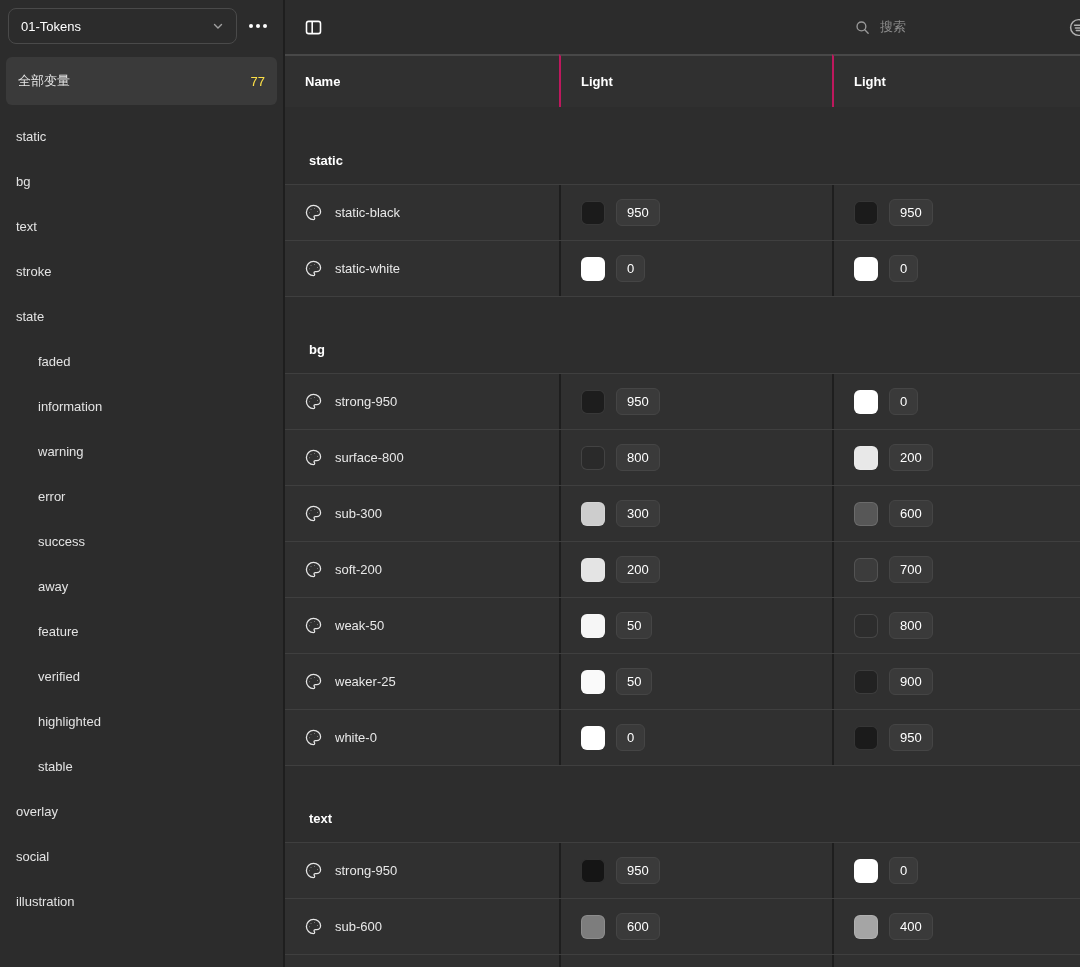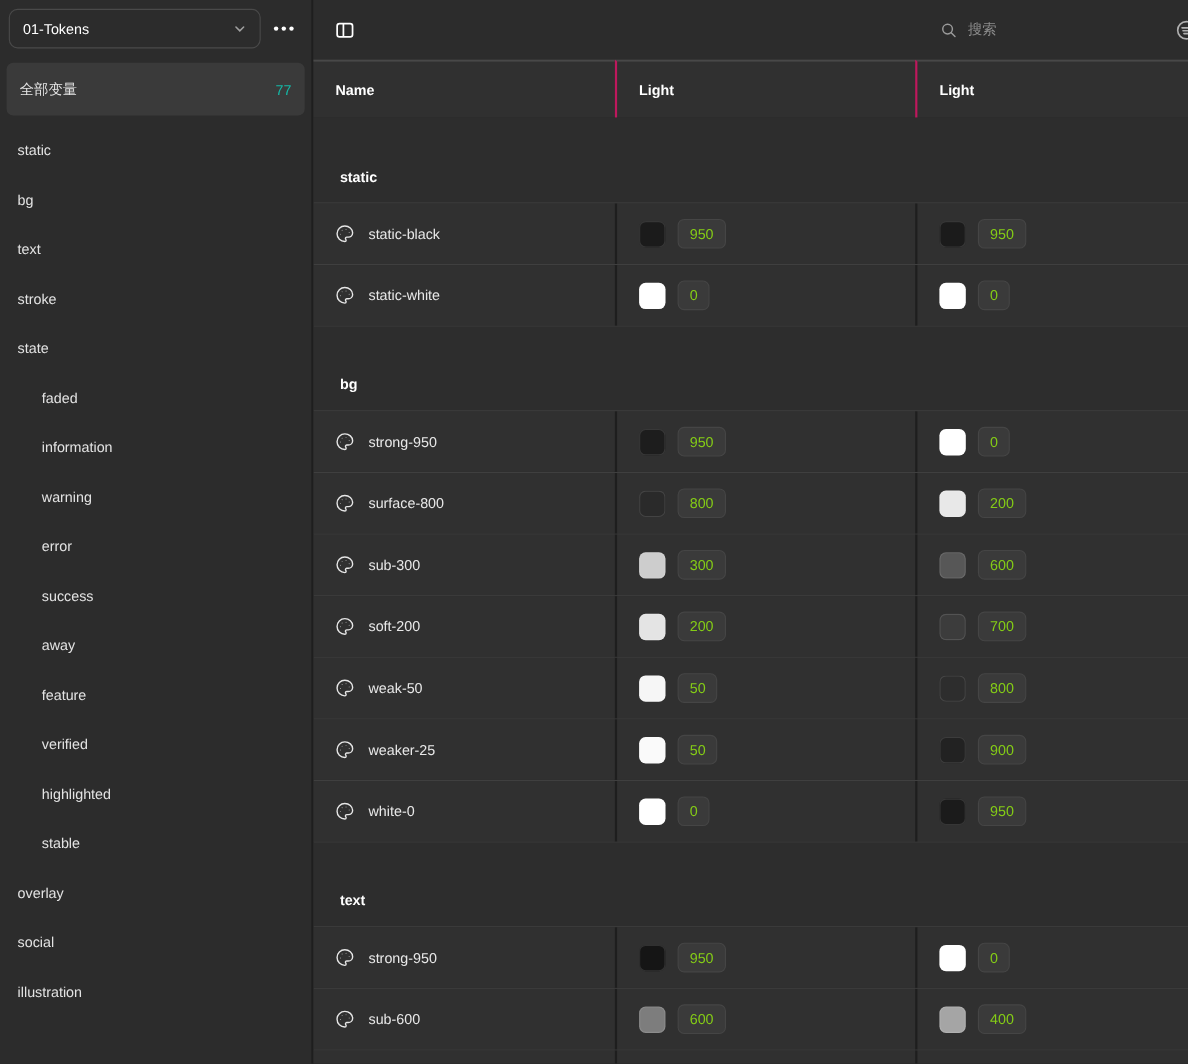--- a/index.html
+++ b/index.html
@@ -25,21 +25,21 @@
     padding:0 12px; color:#ffffff; cursor:default;
   }
   .chev { color:#a0a0a0; display:flex; }
   .more-btn { width:34px; height:36px; display:flex; align-items:center; justify-content:center; gap:3px; }
   .more-btn i { width:4px; height:4px; border-radius:50%; background:#ffffff; display:block; }
 
   .all-vars {
     margin:13px 6px 0 6px; height:48px; background:#3a3a3a; border-radius:6px;
     display:flex; align-items:center; justify-content:space-between; padding:0 12px;
   }
-  .all-vars .count { color:#14b8a6;margin-left:24px; }
+  .all-vars .count { color:#fde047;margin-left:24px; }
 
   .side-list { padding-top:9px; }
   .side-item {
     height:45px; display:flex; align-items:center; padding-left:16px;
     color:#e3e3e3;
   }
   .side-item.sub { padding-left:38px; }
 
   
   .main { flex:1; display:flex; flex-direction:column; min-width:0; }
@@ -88,21 +88,21 @@
   .picon { display:flex; color:#e6e6e6; margin-right:13px; flex:none; }
   .rname { color:#e8e8e8; }
 
   .swatch {
     width:24px; height:24px; border-radius:6px; flex:none;
     box-shadow: inset 0 0 0 1px rgba(255,255,255,0.12);
   }
   .chip {
     margin-left:11px; height:27px; display:inline-flex; align-items:center;
     padding:0 10px; background:#3a3a3a; border:1px solid #454545;
-    border-radius:6px; color:#84cc16;
+    border-radius:6px; color:#ffffff;
   }
   svg { display:block; }
 </style>
 </head>
 <body>
 
 <div class="app">
 
   <div class="sidebar">
     <div class="sidebar-top">

